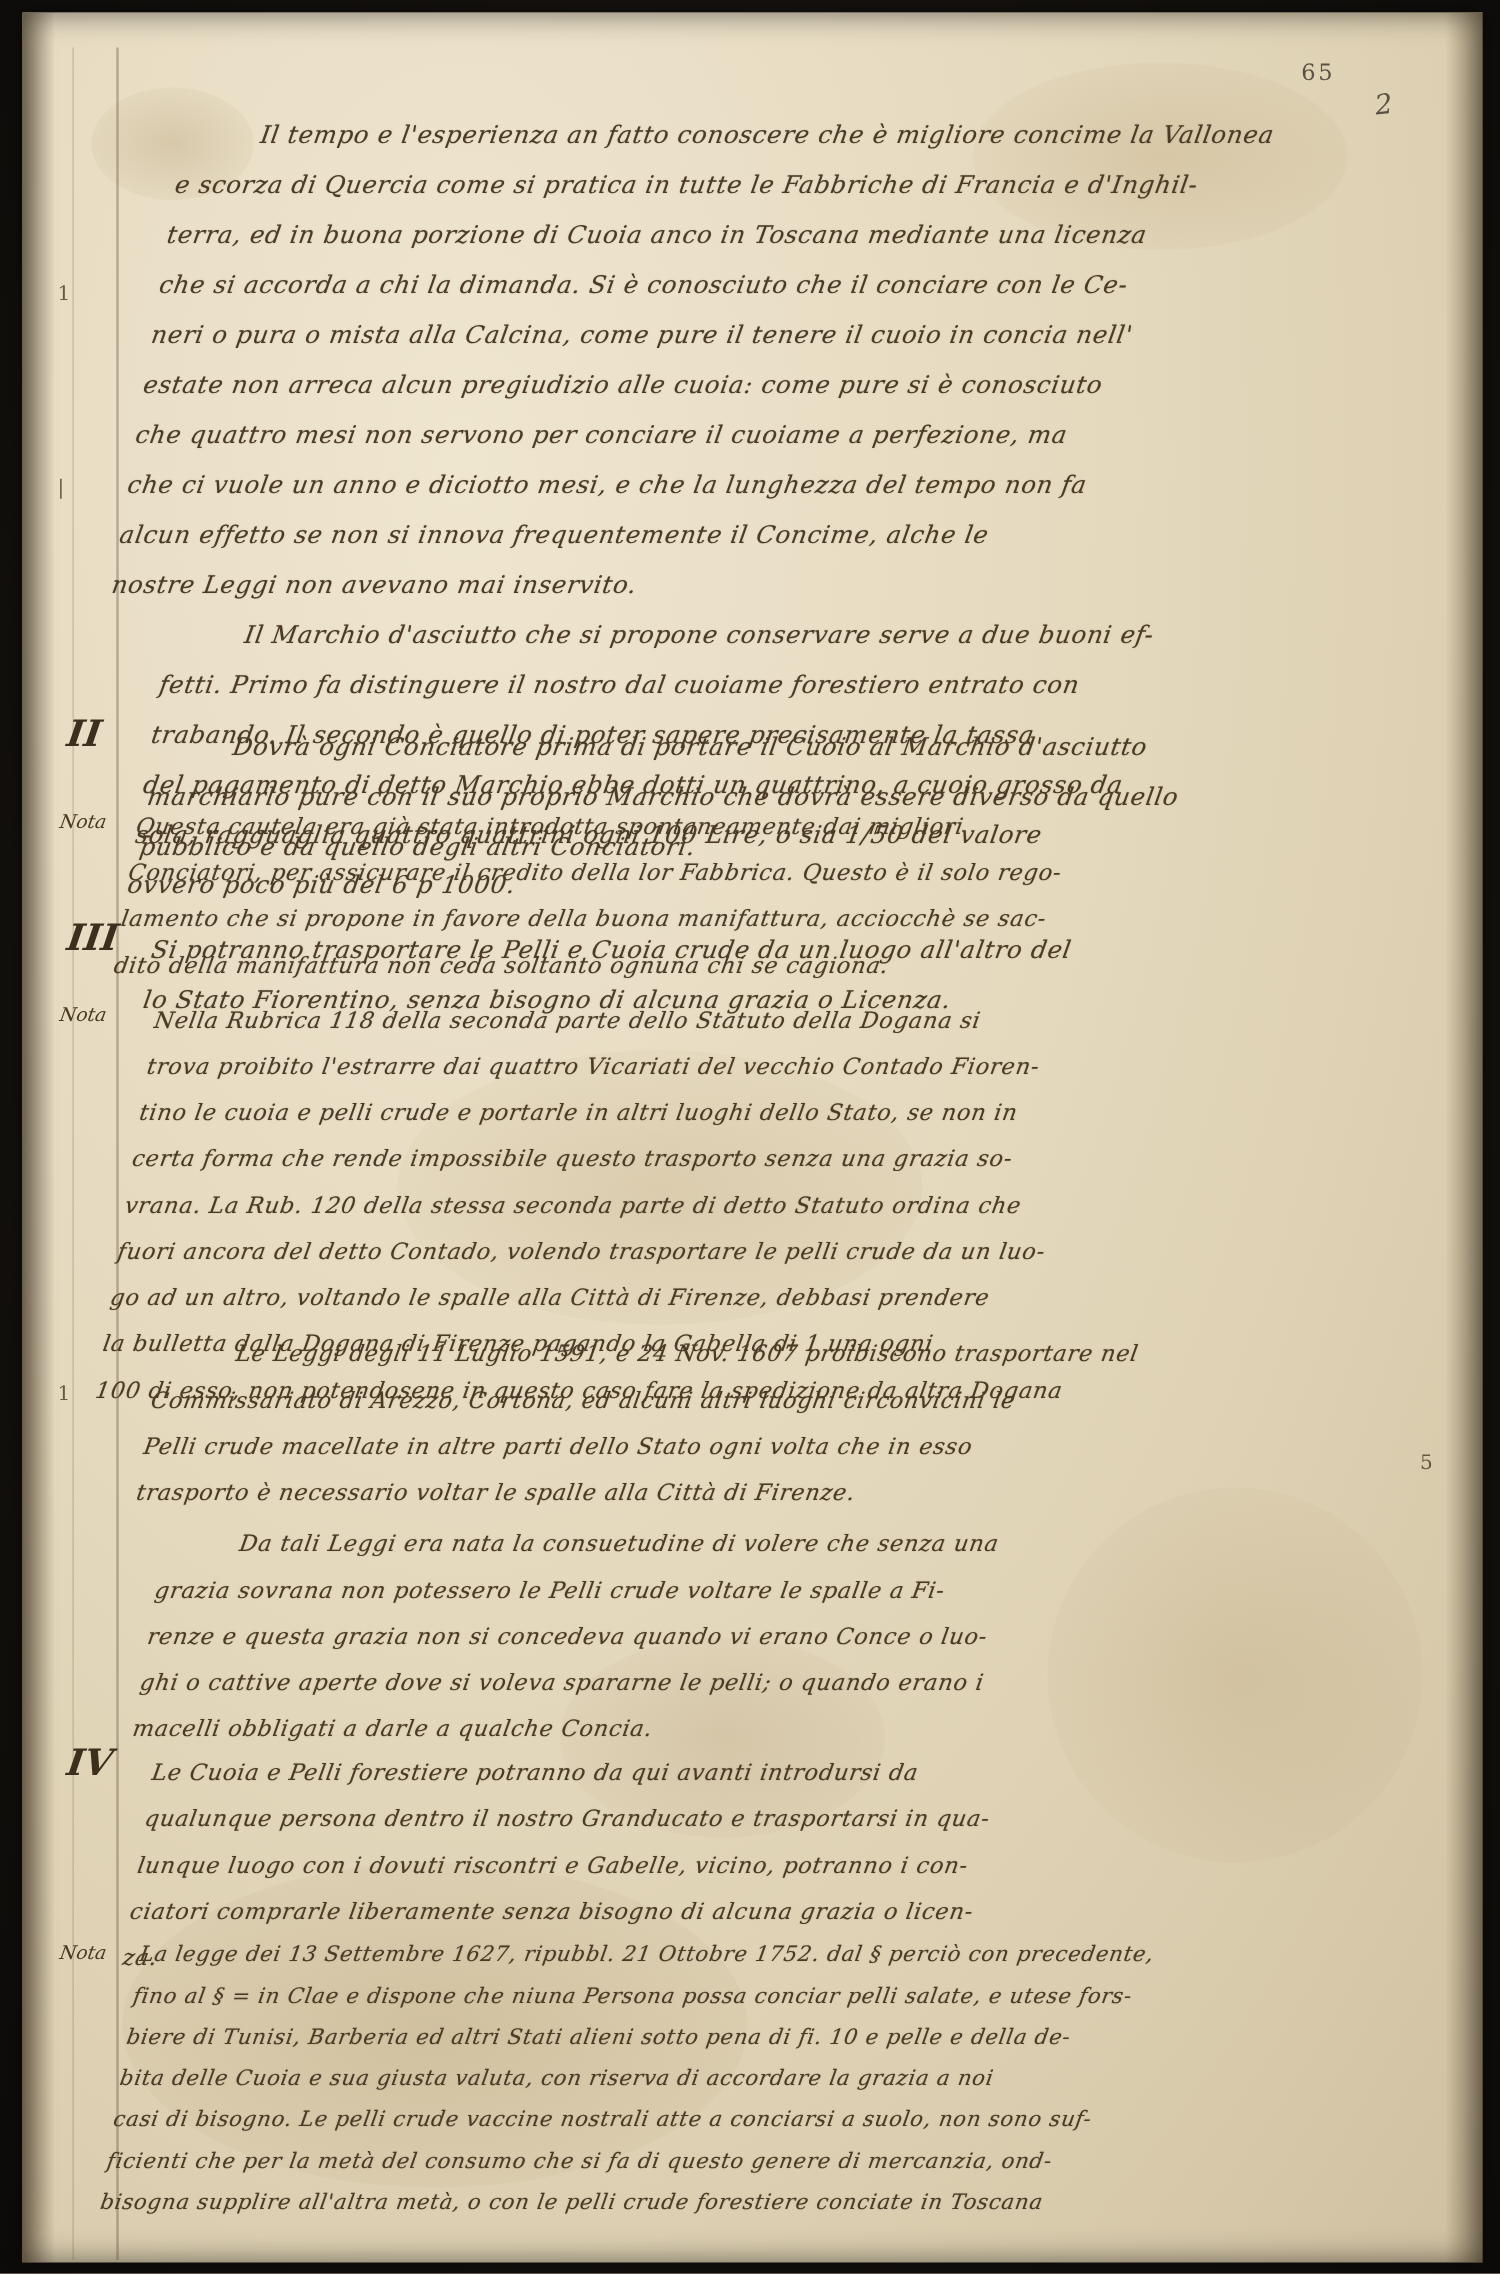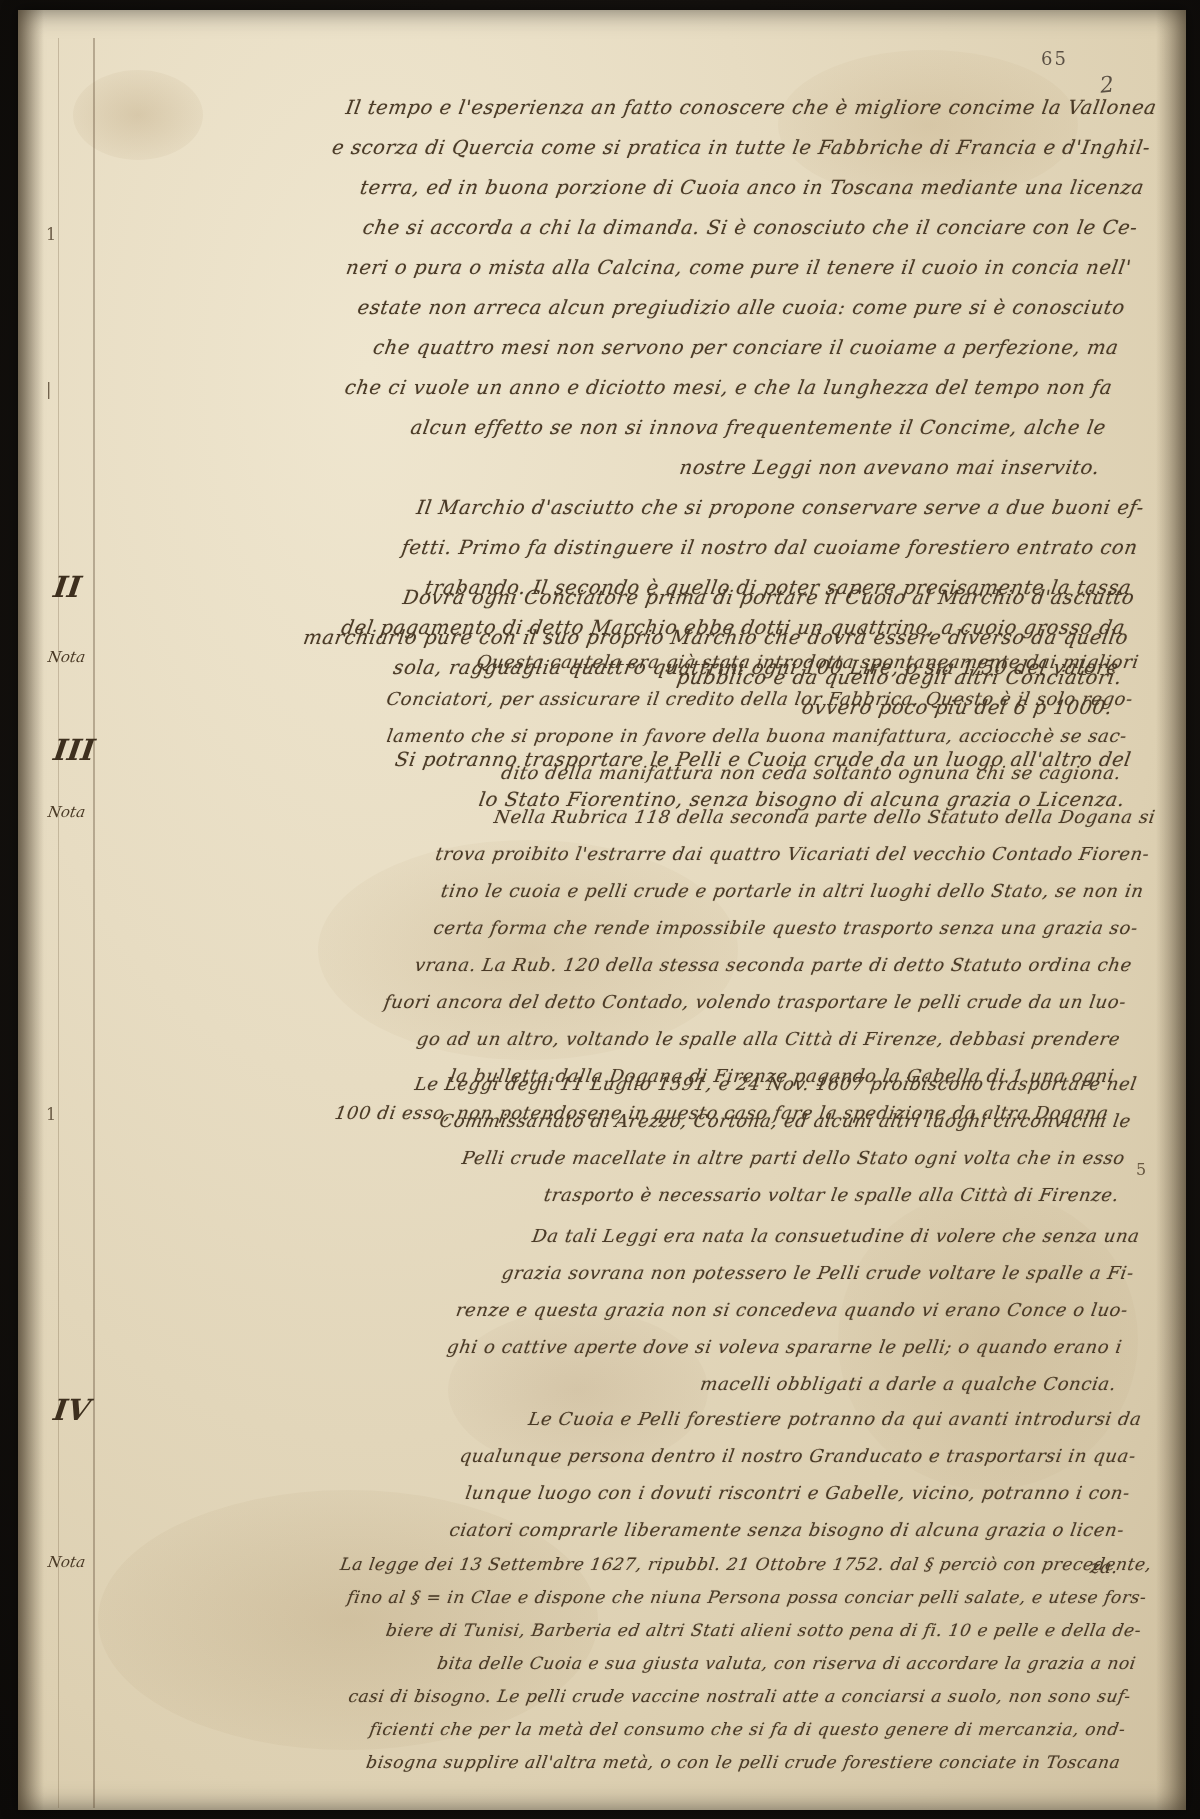--- a/index.html
+++ b/index.html
@@ -7,21 +7,20 @@
     padding: 0;
     background: #2e2b27;
   }
   .page {
     position: relative;
     width: 1200px;
     height: 1819px;
     overflow: hidden;
     background: #d9cdb4;
     font-family: "DejaVu Serif", serif;
-    text-align: right;
   }
   
   .scan-bg {
     position: absolute;
     inset: 0;
     background:
       radial-gradient(ellipse at 50% 45%, #1a1713 0%, #14110e 60%, #0d0b09 100%);
   }
   
   .sheet {

